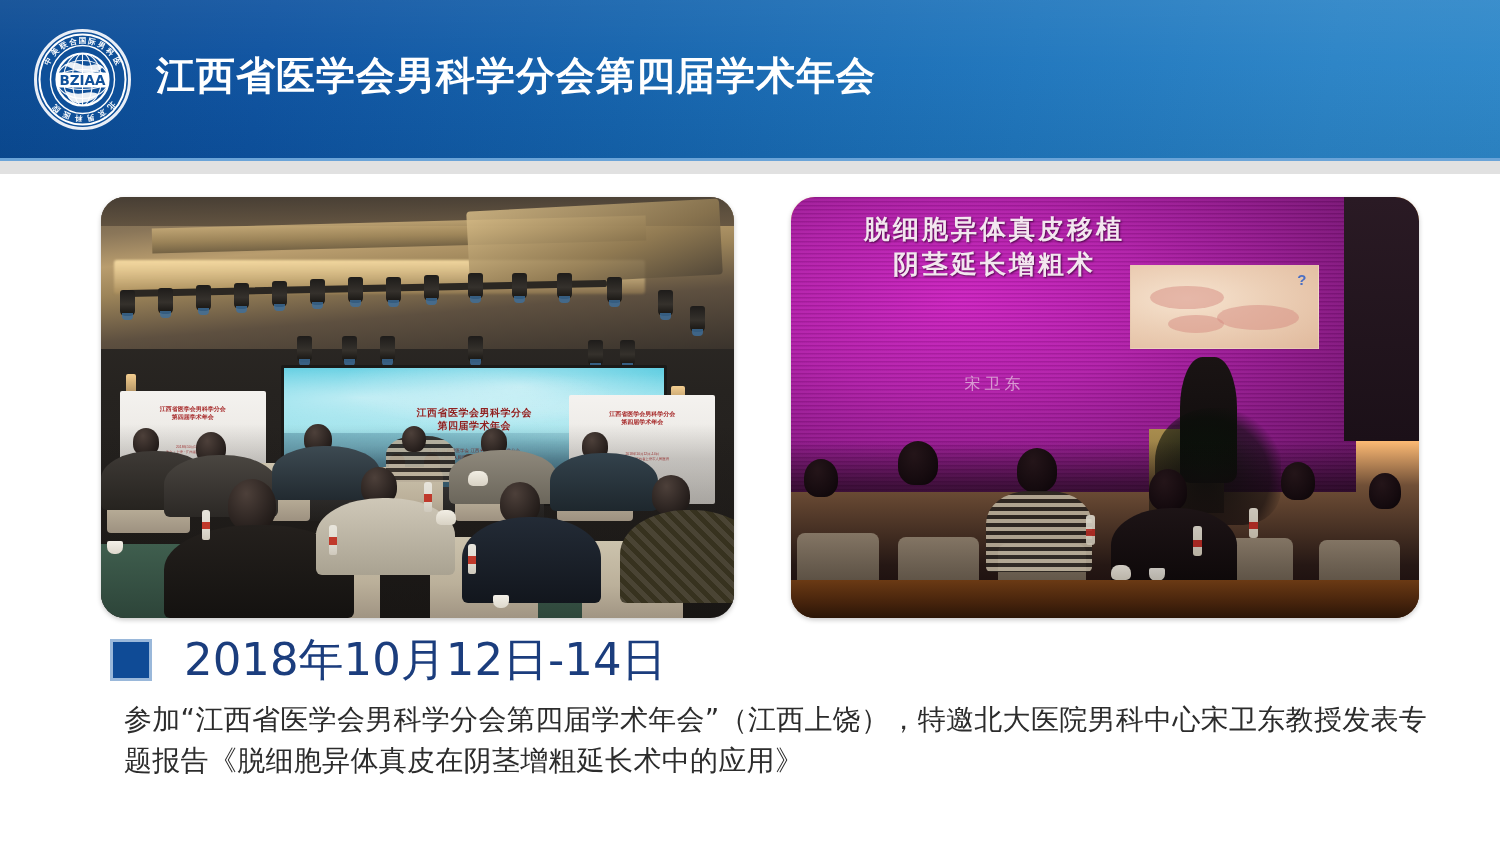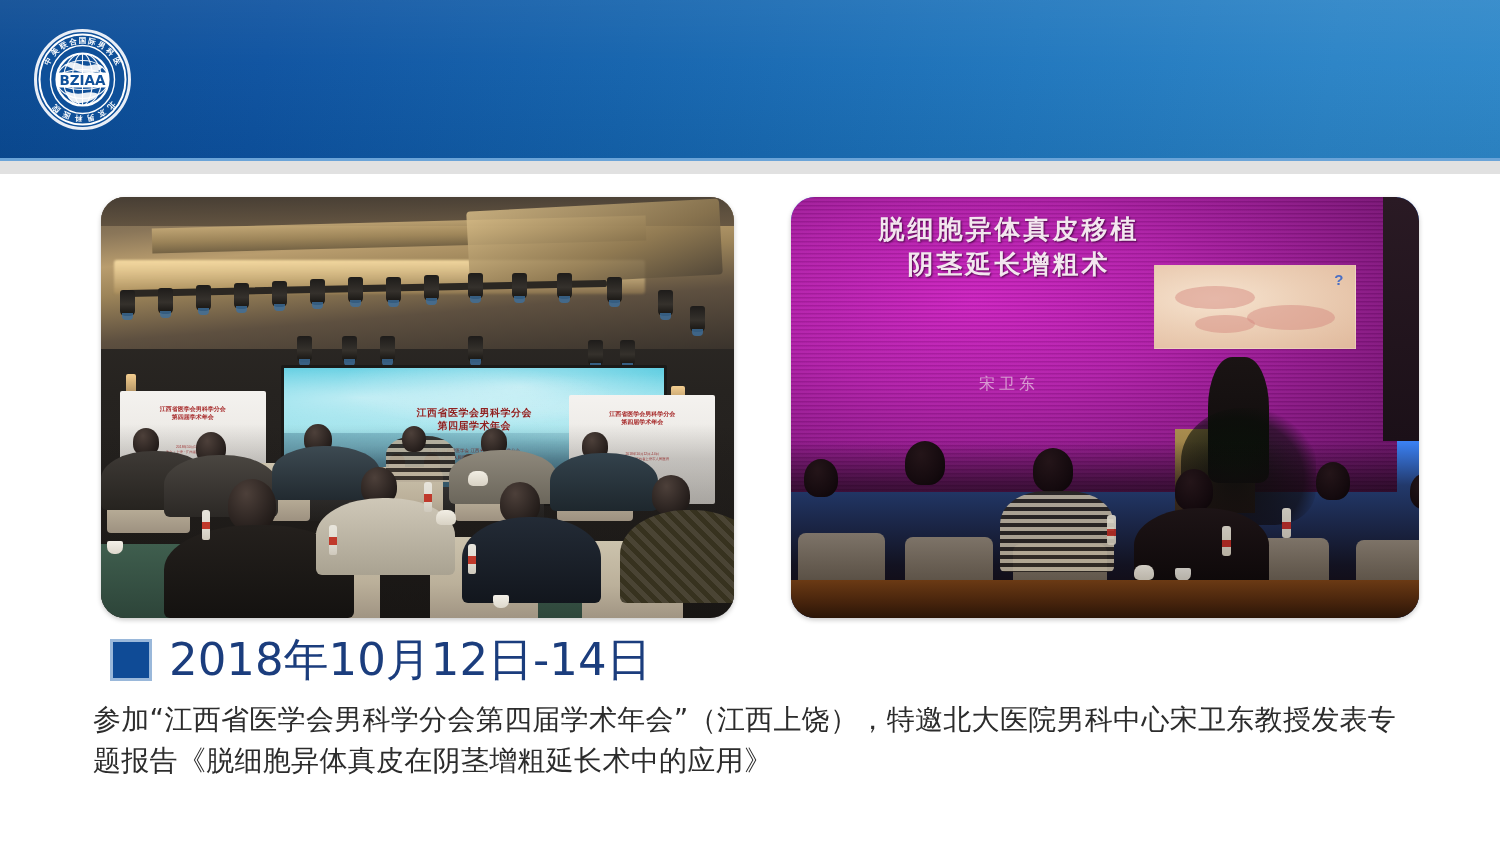--- a/index.html
+++ b/index.html
@@ -258,21 +258,21 @@
     background: linear-gradient(180deg, #f2eee4 0%, #d8d2c4 100%);
     border-radius: 8px 8px 5px 5px;
   }
   .table-cloth {
     position: absolute;
     background: linear-gradient(180deg, #3f5e4e 0%, #2c4338 100%);
     border-radius: 3px;
   }
 
   
-  .lecture-bg { background: #3b82f6; padding-left: 45px; }
+  .lecture-bg { background: #fdba74; }
   .magenta-screen {
     position: absolute;
     left: 0; top: 0; width: 90%; height: 70%;
     background:
       repeating-linear-gradient(180deg, rgba(0,0,0,.10) 0px, rgba(0,0,0,.10) 1px, rgba(255,255,255,.035) 2px, rgba(255,255,255,.035) 4px),
       radial-gradient(ellipse at 30% 35%, #cc22c0 0%, #b01ea8 35%, #8e1789 62%, #5e0f5c 100%);
   }
   .magenta-right {
     position: absolute;
     left: 88%; top: 0; width: 12%; height: 58%;
@@ -402,26 +402,27 @@
     margin-right: 17px;
     flex: 0 0 auto;
   }
   .date-text {
     font-size: 45px;
     line-height: 46px;
     color: #1b3d7d;
     font-weight: 400;
     white-space: nowrap;
     font-family: "DejaVu Sans", "Liberation Sans", sans-serif;
+    margin-left: 15px;
   }
 
   
   .body-text {
     position: absolute;
-    left: 93px; top: 699px;
+    left: 124px; top: 699px;
     width: 1320px;
     font-size: 28px;
     line-height: 41px;
     color: #2c2c2c;
     font-family: "DejaVu Sans", "Liberation Sans", sans-serif;
     letter-spacing: .3px;
   }
 </style>
 </head>
 <body>
@@ -467,20 +468,21 @@
         <text transform="rotate(132 50.5 50.5)" x="50.5" y="14" text-anchor="middle">北</text>
         <text transform="rotate(150 50.5 50.5)" x="50.5" y="14" text-anchor="middle">京</text>
         <text transform="rotate(168 50.5 50.5)" x="50.5" y="14" text-anchor="middle">男</text>
         <text transform="rotate(186 50.5 50.5)" x="50.5" y="14" text-anchor="middle">科</text>
         <text transform="rotate(204 50.5 50.5)" x="50.5" y="14" text-anchor="middle">医</text>
         <text transform="rotate(222 50.5 50.5)" x="50.5" y="14" text-anchor="middle">院</text>
       </g>
     </svg>
   </div>
 
+  <div class="header-title">江西省医学会男科学分会第四届学术年会</div>
 </div>
 <div class="header-underline"></div>
 <div class="gray-band"></div>
 
 <div class="photo photo-left">
   <div class="scene hall-bg">
 
     <div class="ceiling"></div>
     <div class="ceiling-panel" style="left:0;top:0;width:100%;height:7%;background:linear-gradient(180deg,#403830,#5b4d3c);"></div>
     <div class="ceiling-panel" style="left:8%;top:6%;width:78%;height:6%;transform:rotate(-1.5deg);"></div>

